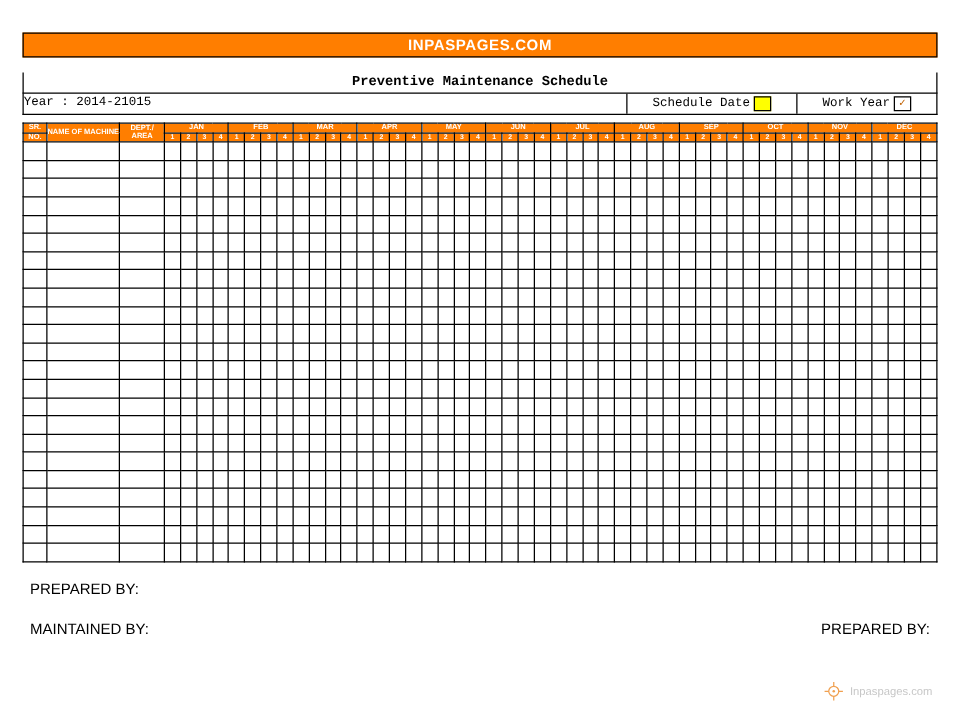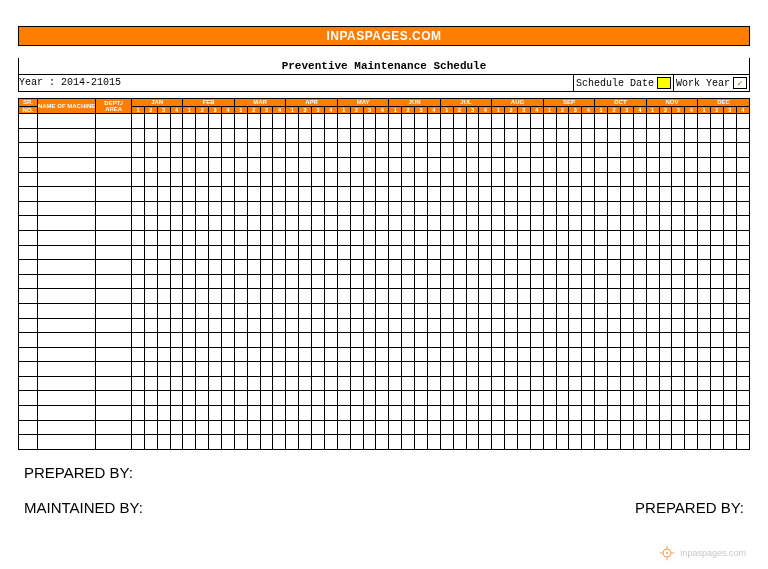--- a/index.html
+++ b/index.html
@@ -41,21 +41,21 @@
     font-size: 10px;
     align-items: stretch;
   }
   .year-cell {
     flex: 1;
     padding: 2px 0;
   }
   .legend-cell {
     display: flex;
     align-items: center;
-    padding: 2px 2px;
+    padding: 2px 20px;
     border-left: 1px solid #000;
   }
   .swatch {
     width: 14px;
     height: 12px;
     border: 1px solid #000;
     margin-left: 3px;
     display: inline-flex;
     align-items: center;
     justify-content: center;
@@ -88,21 +88,21 @@
   th.week { font-size: 5.5px; }
   col.sr   { width: 18px; }
   col.name { width: 56px; }
   col.dept { width: 34px; }
   col.wk   { width: 12.3px; }
   td.body { height: 14.6px; background: #fff; }
 
   .sig-row {
     display: flex;
     justify-content: space-between;
-    font-size: 15px;
+    font-size: 12px;
     font-family: Arial, sans-serif;
     margin-top: 14px;
     padding: 0 6px;
   }
   .sig-row.second { margin-top: 18px; align-items: flex-end; }
 
   .watermark {
     position: absolute;
     right: 22px;
     bottom: 8px;

